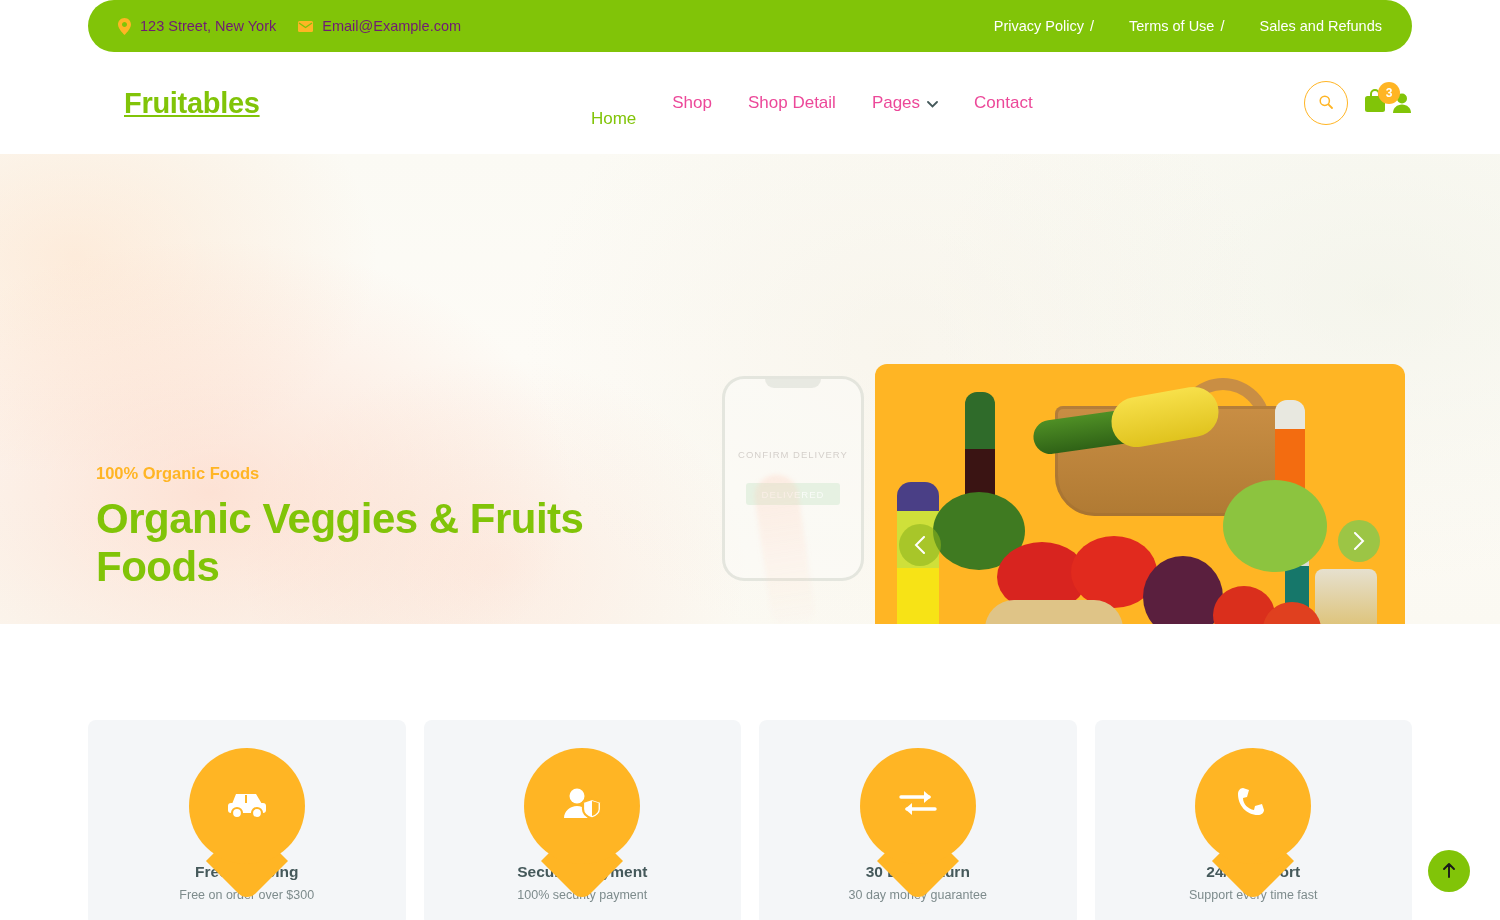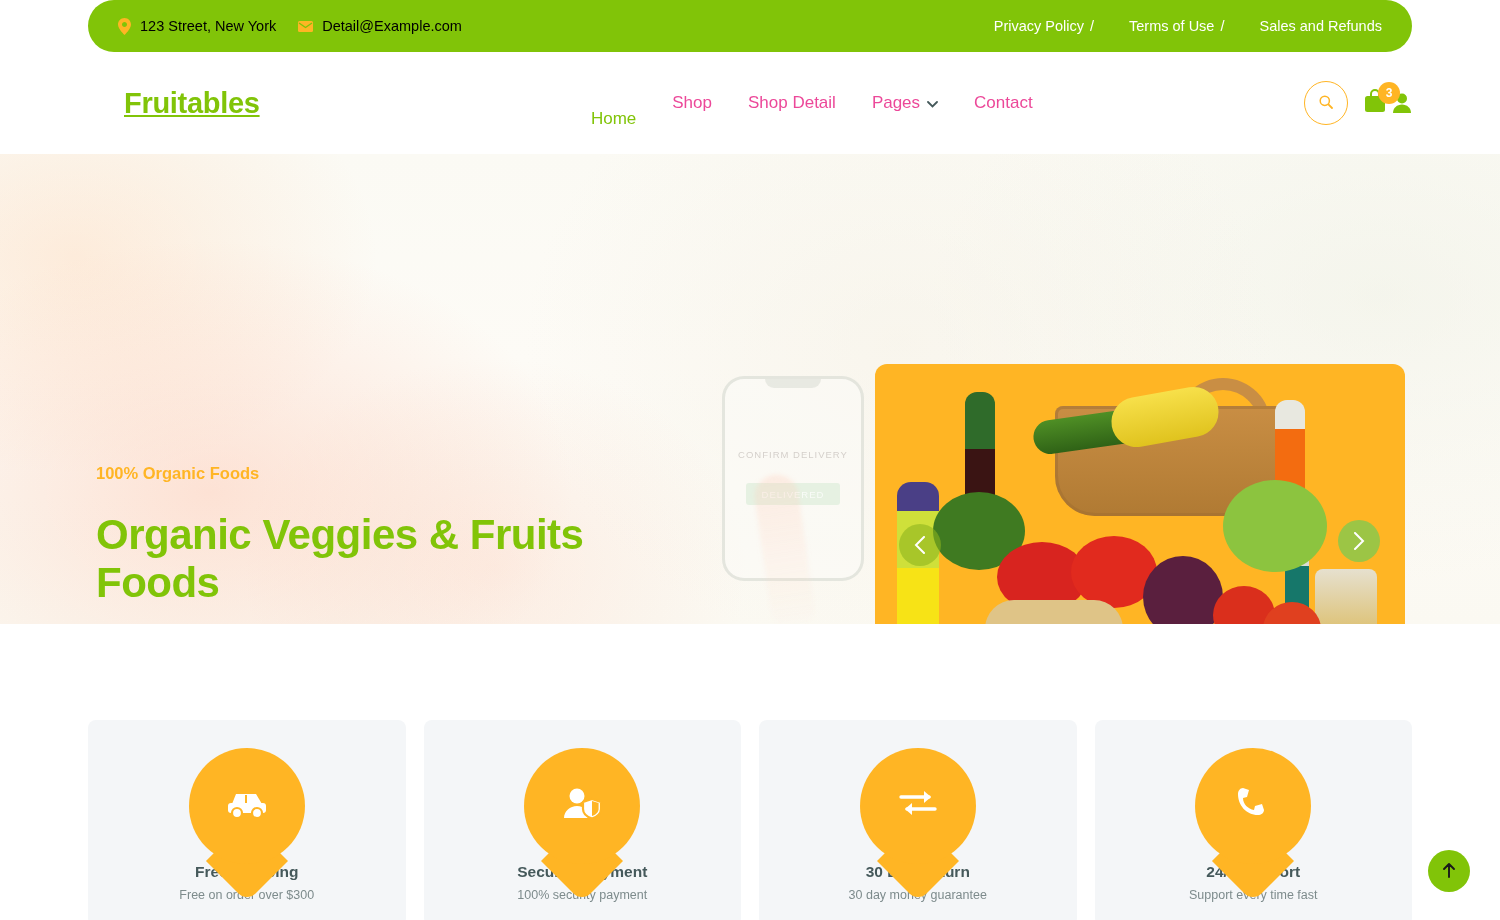--- a/index.html
+++ b/index.html
@@ -17,21 +17,21 @@
     display: flex; align-items: center;
   }
   .topbar {
     width: 100%; height: 52px;
     background: #81C408;
     border-radius: 26px;
     display: flex; align-items: center; justify-content: space-between;
     padding: 0 30px;
   }
   .topbar-left { display: flex; align-items: center; gap: 0; }
-  .tb-item { display: flex; align-items: center; color: #000000; font-size: 14.5px; }
+  .tb-item { display: flex; align-items: center; color: #701a75; font-size: 14.5px; }
   .tb-item + .tb-item { margin-left: 22px; }
   .tb-ico { margin-right: 9px; display: inline-flex; align-items: center; }
   .topbar-right { display: flex; align-items: center; color: #ffffff; font-size: 14.5px; }
   .topbar-right a { color: #ffffff; text-decoration: none; margin-left: 29px; }
   .tb-sep { margin: 0 6px; color: #ffffff; }
 
   
   .navbar {
     width: 1500px; height: 102px;
     padding: 0 88px;
@@ -105,21 +105,21 @@
   .finger {
     position: absolute; left: 762px; top: 320px;
     width: 44px; height: 150px;
     background: linear-gradient(180deg, rgba(255,205,185,.30), rgba(255,225,210,.05));
     border-radius: 22px 22px 10px 10px;
     transform: rotate(-8deg);
     filter: blur(2px);
   }
 
   .hero-left { position: absolute; left: 96px; top: 310px; width: 620px; }
-  .hero-kicker { font-size: 16.5px; color: #FFB524; font-weight: 600; margin-bottom: 28px; }
+  .hero-kicker { font-size: 16.5px; color: #FFB524; font-weight: 600; margin-bottom: 12px; }
   .hero-title { font-size: 42px; font-weight: bold; color: #81C408; line-height: 1.14; letter-spacing: -0.5px; }
 
   
   .carousel {
     position: absolute; left: 875px; top: 210px;
     width: 530px; height: 352px;
     background: #FFB524; border-radius: 12px; overflow: hidden;
   }
   .veg-stage { position: absolute; inset: 0; }
   .veg { position: absolute; border-radius: 50%; }
@@ -204,21 +204,21 @@
         </span>
         <span>123 Street, New York</span>
       </div>
       <div class="tb-item">
         <span class="tb-ico">
           <svg width="15" height="11" viewBox="0 0 15 11">
               <rect width="15" height="11" rx="1.5" fill="#FFB524"></rect>
               <path d="M1 2L7.5 6.5L14 2" stroke="#81C408" stroke-width="1.4" fill="none"></path>
             </svg>
         </span>
-        <span>Detail@Example.com</span>
+        <span>Email@Example.com</span>
       </div>
     </div>
     <div class="topbar-right">
       <a href="#">Privacy Policy</a>
       <span class="tb-sep">/</span>
       <a href="#">Terms of Use</a>
       <span class="tb-sep">/</span>
       <a href="#">Sales and Refunds</a>
     </div>
   </div>

